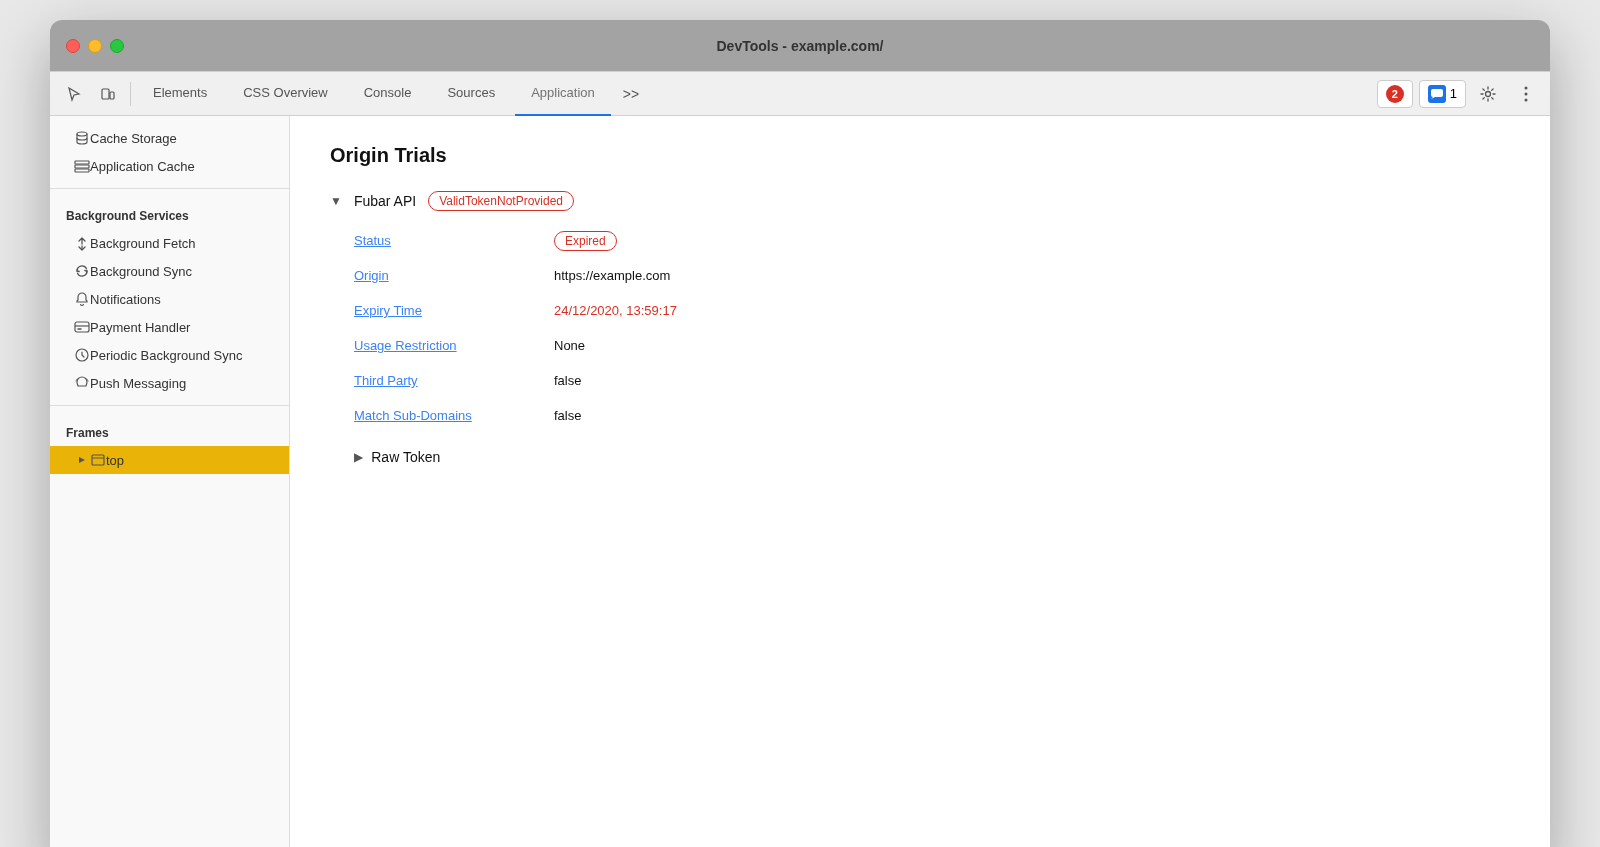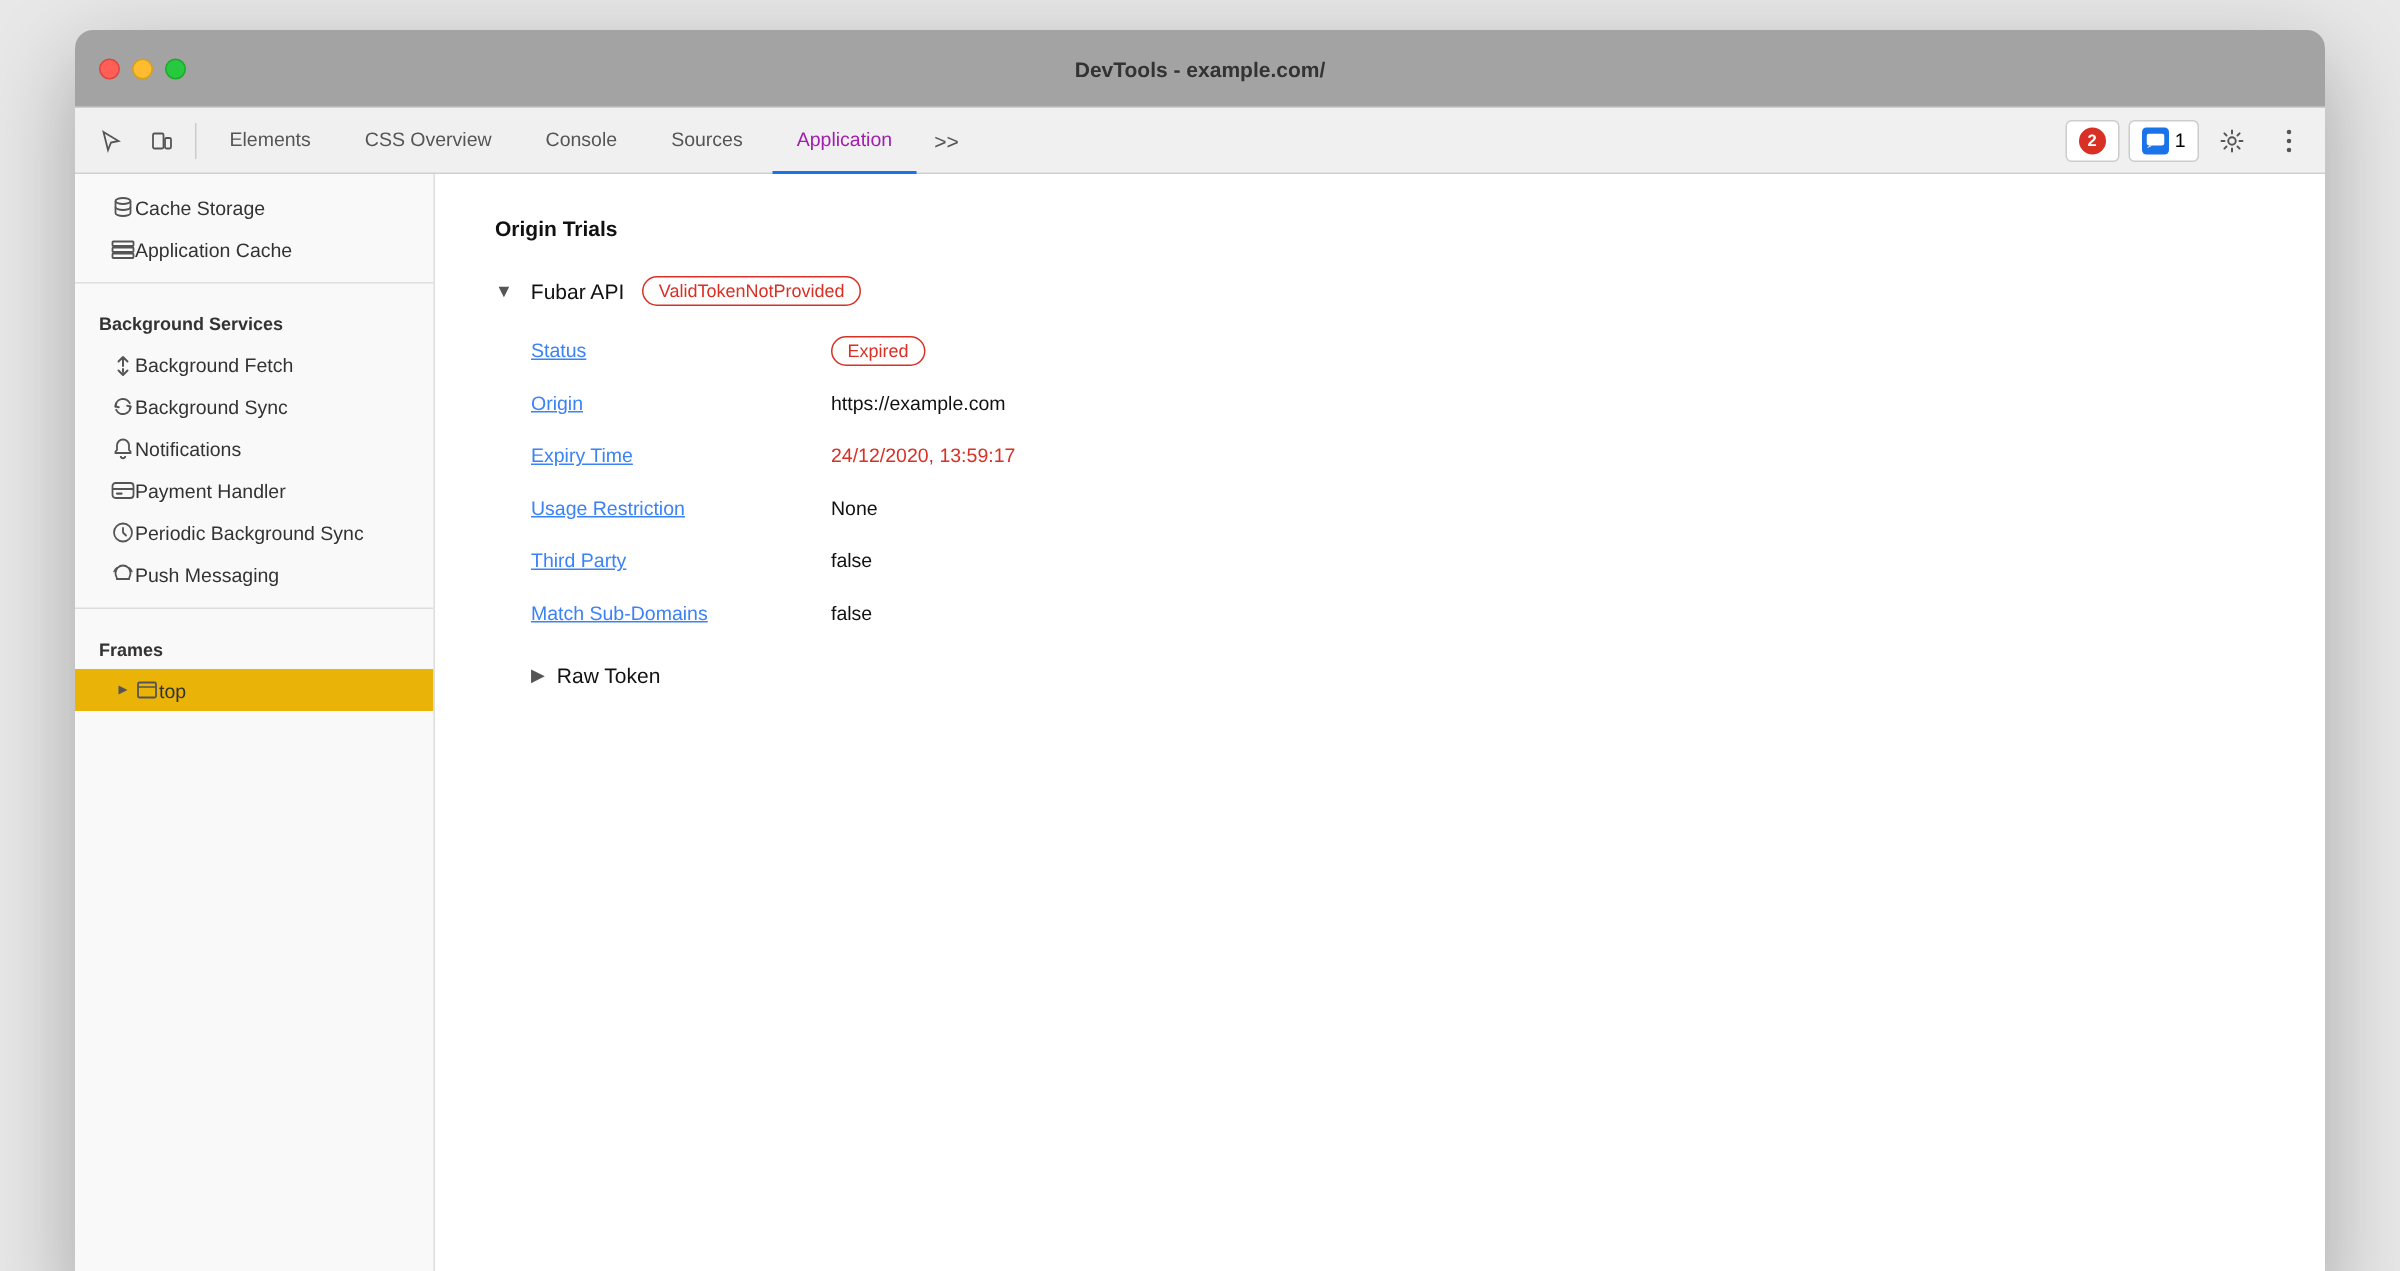--- a/index.html
+++ b/index.html
@@ -90,21 +90,21 @@
       height: 44px;
       display: flex;
       align-items: center;
       font-size: 13px;
       color: #555;
       cursor: pointer;
       border-bottom: 2px solid transparent;
       white-space: nowrap;
     }
     .tab.active {
-      color: #a21caf;
+      color: #737373;
       border-bottom: 2px solid #1a73e8;
       font-weight: 500;
     }
     .tab-more {
       padding: 0 8px;
       font-size: 14px;
       color: #555;
       cursor: pointer;
       height: 44px;
       display: flex;
@@ -200,21 +200,21 @@
       background: #eab308;
     }
     
     .content {
       flex: 1;
       padding: 28px 40px;
       overflow-y: auto;
       background: #fff;
     }
     .content-title {
-      font-size: 14px;
+      font-size: 20px;
       font-weight: 700;
       color: #111;
       margin-bottom: 24px;
     }
     
     .trial-section {
       margin-bottom: 16px;
     }
     .trial-header {
       display: flex;

